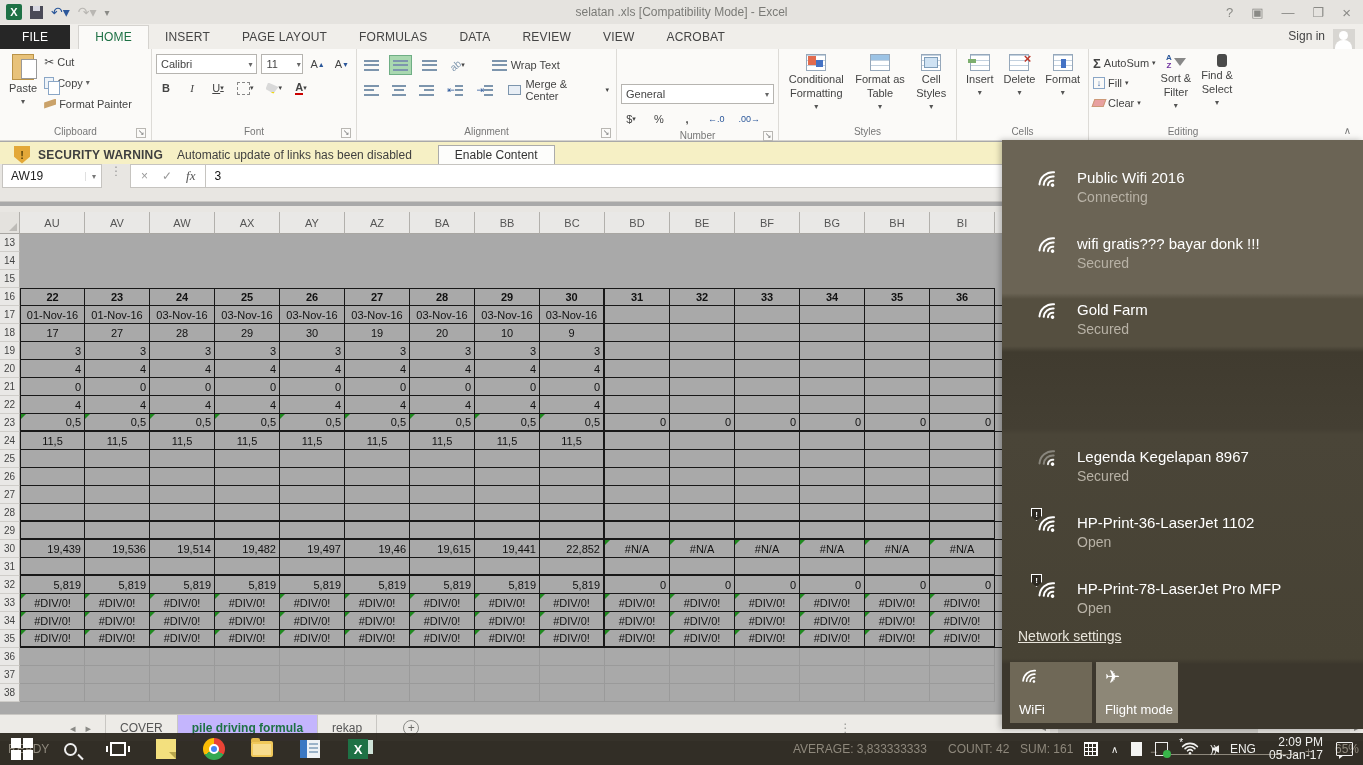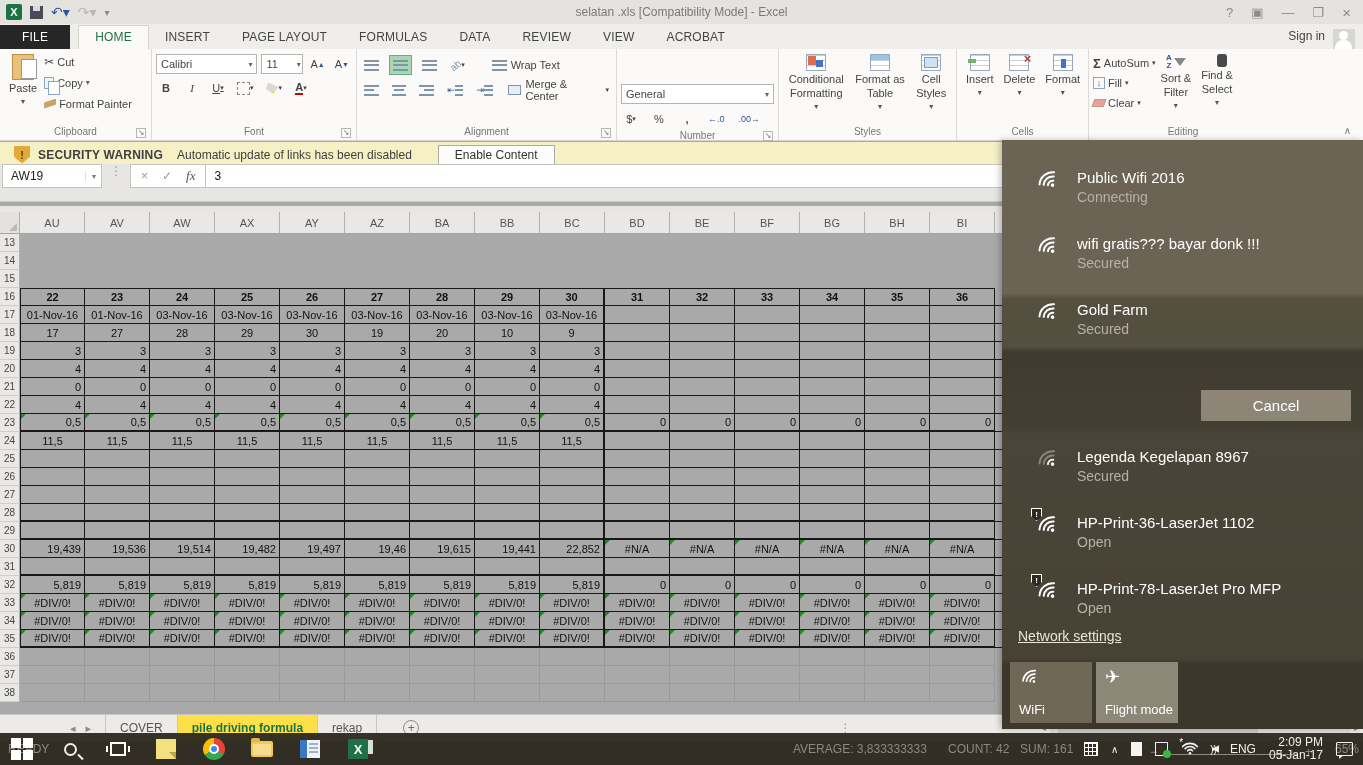--- a/index.html
+++ b/index.html
@@ -110,21 +110,21 @@
   .cell.al-c{justify-content:center;}
   .cell.bold{font-weight:bold;}
   .tri{position:absolute;left:0;top:0;width:0;height:0;border-top:5px solid #1f8a1f;border-right:5px solid transparent;}
   .fillcell{width:8px;background:#a9a9a9;}
 
   
   .tabstrip{left:0;top:714px;width:1363px;height:27px;background:#edebe7;border-top:1px solid #c9c7c3;display:flex;align-items:stretch;font-size:12px;color:#555;z-index:2;}
   .navarrows{display:flex;align-items:center;gap:10px;padding:0 14px 0 70px;color:#8a8a86;font-size:11px;}
   .stab{display:flex;align-items:center;padding:0 14px;border-right:1px solid #c9c7c3;}
   .stab.first{border-left:1px solid #c9c7c3;}
-  .stab.active{background:#fde047;color:#1e7145;font-weight:bold;}
+  .stab.active{background:#c4b5fd;color:#1e7145;font-weight:bold;}
   .addsheet{width:16px;height:16px;border:1px solid #8a8a86;border-radius:50%;color:#6a6a66;display:flex;align-items:center;justify-content:center;font-size:12px;align-self:center;margin-left:26px;}
   .tdots{align-self:center;margin-left:420px;color:#9a9a96;}
   .hscroll{position:absolute;right:4px;top:5px;display:flex;align-items:center;gap:4px;}
   .htrack{width:300px;height:14px;background:#e0deda;position:relative;}
   .hthumb{position:absolute;left:8px;top:1px;width:200px;height:12px;background:#cbc9c5;}
   .harrow{color:#8a8a86;font-size:10px;}
 
   
   .wifipanel{left:1002px;top:140px;width:361px;height:589px;z-index:5;background:linear-gradient(#6b6455 0%,#6b6455 26%,#554f40 27%,#554f40 35%,#403b2f 36%,#443f33 49%,#4a4538 50%,#474234 88%,#3c372d 89%,#3c372d 100%);box-shadow:-2px 0 6px rgba(0,0,0,.25);}
   .wnet{position:absolute;left:0;width:361px;display:flex;gap:14px;padding-left:33px;}
@@ -1953,21 +1953,20 @@
                 <path d="M2.5,8.5 A13.4,13.4 0 0 1 21.5,8.5"></path>
                 <circle cx="12" cy="17.5" r="1.8" fill="#fff" stroke="none"></circle>
               </g>
             </svg><div class="wshield">!</div></div>
           <div>
             <div class="wname">HP-Print-78-LaserJet Pro MFP</div>
             <div class="wstatus">Open</div>
           </div>
         </div>
       </div>
-    <div class="cancelbtn">Cancel</div>
     <div class="netlink">Network settings</div>
     <div class="wtile wifi">
       <svg width="24" height="20" viewBox="0 0 24 24">
         <g transform="rotate(-40 12 12)" stroke="#fff" stroke-width="2" fill="none" stroke-linecap="round">
           <path d="M8.5,14.5 A5,5 0 0 1 15.5,14.5"></path>
           <path d="M5.5,11.5 A9.2,9.2 0 0 1 18.5,11.5"></path>
           <path d="M2.5,8.5 A13.4,13.4 0 0 1 21.5,8.5"></path>
           <circle cx="12" cy="17.5" r="1.6" fill="#fff" stroke="none"></circle>
         </g>
       </svg>

